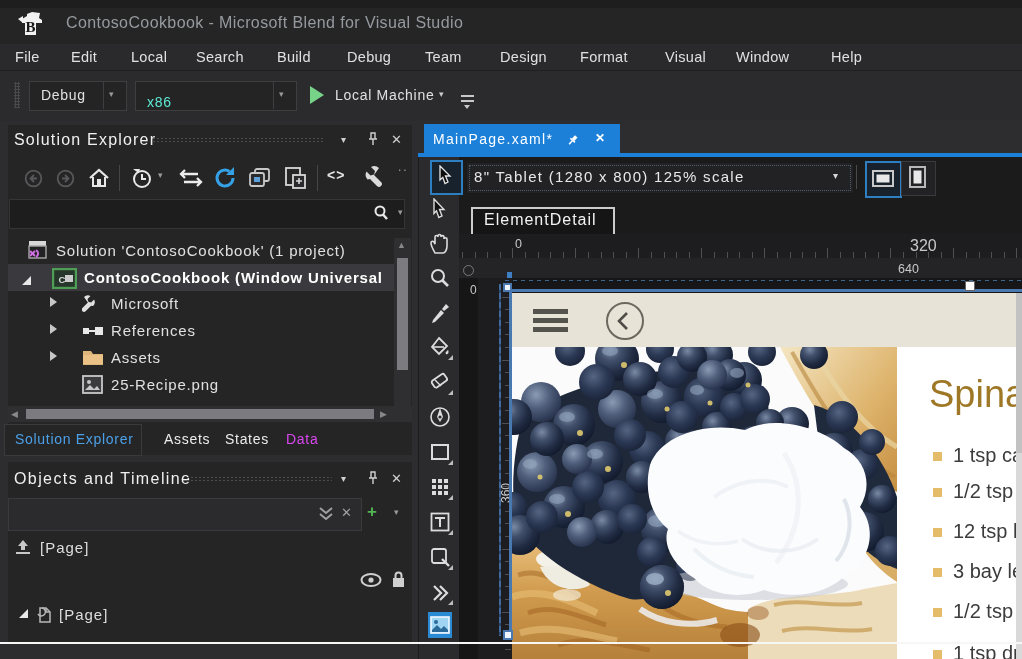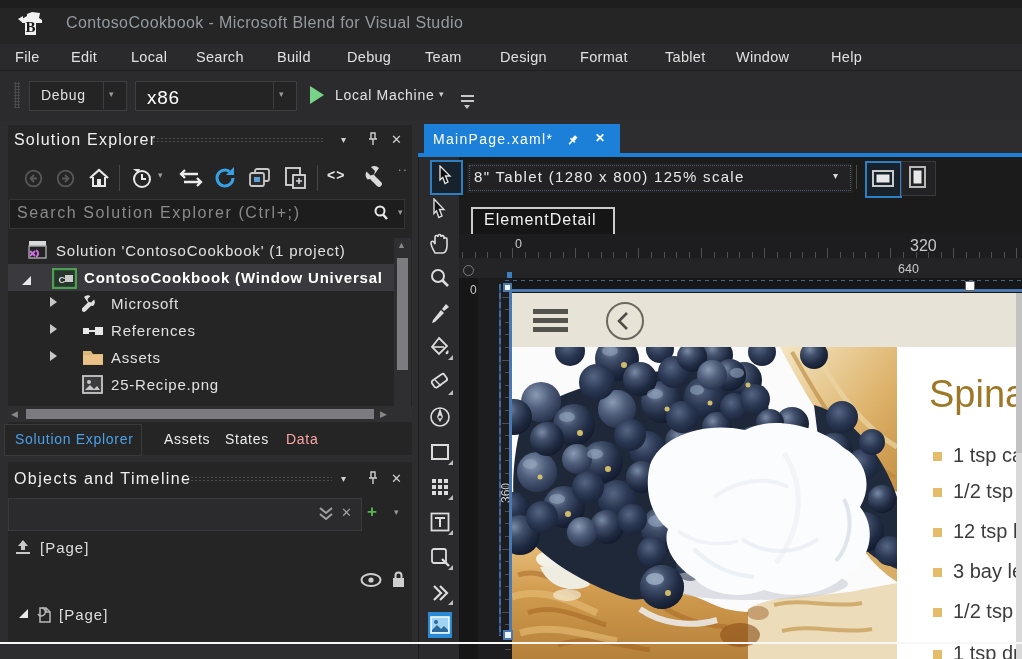--- a/index.html
+++ b/index.html
@@ -23,33 +23,33 @@
 <div style="position:absolute;left:0;top:49px;font-size:14.5px;letter-spacing:0.3px;color:#e0e0e0">
       <span style="position:absolute;left:15px;white-space:nowrap">File</span>
       <span style="position:absolute;left:71px;white-space:nowrap">Edit</span>
       <span style="position:absolute;left:131px;white-space:nowrap">Local</span>
       <span style="position:absolute;left:196px;white-space:nowrap">Search</span>
       <span style="position:absolute;left:277px;white-space:nowrap">Build</span>
       <span style="position:absolute;left:347px;white-space:nowrap">Debug</span>
       <span style="position:absolute;left:425px;white-space:nowrap">Team</span>
       <span style="position:absolute;left:500px;white-space:nowrap">Design</span>
       <span style="position:absolute;left:580px;white-space:nowrap">Format</span>
-      <span style="position:absolute;left:665px;white-space:nowrap">Tablet</span>
+      <span style="position:absolute;left:665px;white-space:nowrap">Visual</span>
       <span style="position:absolute;left:736px;white-space:nowrap">Window</span>
       <span style="position:absolute;left:831px;white-space:nowrap">Help</span>
     </div>
 
 <div class="abs" style="left:0;top:70px;width:1022px;height:50px;background:#2b2b2d;border-top:1px solid #1f1f20"></div>
 <div class="abs" style="left:14px;top:82px;width:6px;height:26px;background-image:radial-gradient(#4a4a4c 1px,transparent 1.2px);background-size:3px 3px"></div>
 <div class="abs" style="left:29px;top:81px;width:96px;height:28px;background:#242425;border:1px solid #3e3e41"></div>
 <div class="txt" style="left:41px;top:87px;font-size:14px;letter-spacing:0.7px;color:#e0e0e0">Debug</div>
 <div class="abs" style="left:103px;top:81px;width:22px;height:28px;border-left:1px solid #3e3e41"></div>
 <div class="txt" style="left:109px;top:89px;font-size:9px;color:#9a9a9a">▾</div>
 <div class="abs" style="left:135px;top:81px;width:160px;height:28px;background:#242425;border:1px solid #3e3e41"></div>
-<div class="txt" style="left:147px;top:87px;font-size:19px;letter-spacing:0.7px;color:#ffffff">x86</div>
+<div class="txt" style="left:147px;top:94px;font-size:14px;letter-spacing:0.7px;color:#5eead4">x86</div>
 <div class="abs" style="left:273px;top:81px;width:22px;height:28px;border-left:1px solid #3e3e41"></div>
 <div class="txt" style="left:279px;top:89px;font-size:9px;color:#9a9a9a">▾</div>
 <div class="abs" style="left:310px;top:86px;width:0;height:0;border-left:14px solid #77d388;border-top:9px solid transparent;border-bottom:9px solid transparent"></div>
 <div class="txt" style="left:335px;top:87px;font-size:14px;letter-spacing:0.7px;color:#e0e0e0">Local Machine</div>
 <div class="txt" style="left:439px;top:89px;font-size:9px;color:#cccccc">▾</div>
 <div class="abs" style="left:461px;top:95px;width:13px;height:2px;background:#c8c8c8"></div>
 <div class="abs" style="left:461px;top:100px;width:13px;height:2px;background:#c8c8c8"></div>
 <div class="abs" style="left:464px;top:105px;width:0;height:0;border-top:4px solid #c8c8c8;border-left:3.5px solid transparent;border-right:3.5px solid transparent"></div>
 
 <div class="abs" style="left:8px;top:125px;width:404px;height:330px;background:#252526"></div>
@@ -104,21 +104,20 @@
 <div class="txt" style="left:327px;top:5px;font-size:14px;color:#e8e8e8;font-weight:bold;letter-spacing:1px">&lt;&gt;</div>
 <svg class="abs" style="left:356px;top:4px" width="26" height="24" viewBox="0 0 26 24">
         <g transform="translate(26,0) scale(-1,1)">
           <path d="M3 2 a7 7 0 0 1 8 -1 l-4 4 1 3.5 3.5 1 4 -4 a7 7 0 0 1 -1 8 l-2.5 -0.5 -7 7 a2.8 2.8 0 0 1 -4 -4 l7 -7 Z" fill="#dadada"></path>
         </g>
       </svg>
 <div class="txt" style="left:398px;top:-2px;font-size:12px;color:#9a9a9a;letter-spacing:2px">..</div>
 </div>
 
 <div class="abs" style="left:9px;top:199px;width:394px;height:28px;background:#1d1d1e;border:1px solid #353537"></div>
-<div class="txt" style="left:17px;top:204px;font-size:16px;letter-spacing:1.6px;color:#8a8a8a">Search Solution Explorer (Ctrl+;)</div>
 <div class="abs" style="left:372px;top:204px;width:18px;height:18px">
 <svg width="18" height="18" viewBox="0 0 18 18">
         <circle cx="8" cy="7" r="4.5" stroke="#e8e8e8" stroke-width="2" fill="none"></circle>
         <path d="M11 10.5 L15 15" stroke="#e8e8e8" stroke-width="2.5"></path>
       </svg></div>
 <div class="txt" style="left:398px;top:207px;font-size:9px;color:#9a9a9a">▾</div>
 
 <div id="tree">
 
 <svg class="abs" style="left:27px;top:239px" width="22" height="22" viewBox="0 0 22 22">
@@ -174,21 +173,21 @@
 
 <div class="abs" style="left:8px;top:406px;width:404px;height:16px;background:#2f2f32"></div>
 <div class="txt" style="left:11px;top:409px;font-size:9px;color:#888">◀</div>
 <div class="abs" style="left:26px;top:409px;width:348px;height:10px;background:#7c7c80"></div>
 <div class="txt" style="left:380px;top:409px;font-size:9px;color:#888">▶</div>
 
 <div class="abs" style="left:4px;top:424px;width:136px;height:30px;background:#252526;border:1px solid #3a3a3c"></div>
 <div class="txt" style="left:15px;top:431px;font-size:14px;letter-spacing:0.7px;color:#4ba0e8">Solution Explorer</div>
 <div class="txt" style="left:164px;top:431px;font-size:14px;letter-spacing:0.7px;color:#ececec">Assets</div>
 <div class="txt" style="left:225px;top:431px;font-size:14px;letter-spacing:0.7px;color:#ececec">States</div>
-<div class="txt" style="left:286px;top:431px;font-size:14px;letter-spacing:0.7px;color:#fca5a5">Data</div>
+<div class="txt" style="left:286px;top:431px;font-size:14px;letter-spacing:0.7px;color:#d946ef">Data</div>
 
 <div class="abs" style="left:8px;top:462px;width:404px;height:181px;background:#252526"></div>
 <div class="txt" style="left:14px;top:470px;font-size:16px;letter-spacing:1.4px;color:#f0f0f0">Objects and Timeline</div>
 <div class="abs" style="left:186px;top:476px;width:146px;height:6px;background-image:radial-gradient(#4d4d50 1px,transparent 1.2px);background-size:4px 3px"></div>
 <div class="txt" style="left:341px;top:473px;font-size:10px;color:#d0d0d0">▾</div>
 <div class="abs" style="left:366px;top:470px;width:14px;height:16px">
 <svg width="14" height="16" viewBox="0 0 14 16">
         <path d="M5 2 h4 v6 h-4 z M3 8 h8 M7 8 v6" stroke="#d0d0d0" stroke-width="1.4" fill="none"></path>
       </svg></div>
 <div class="txt" style="left:391px;top:471px;font-size:13px;color:#d0d0d0">✕</div>

